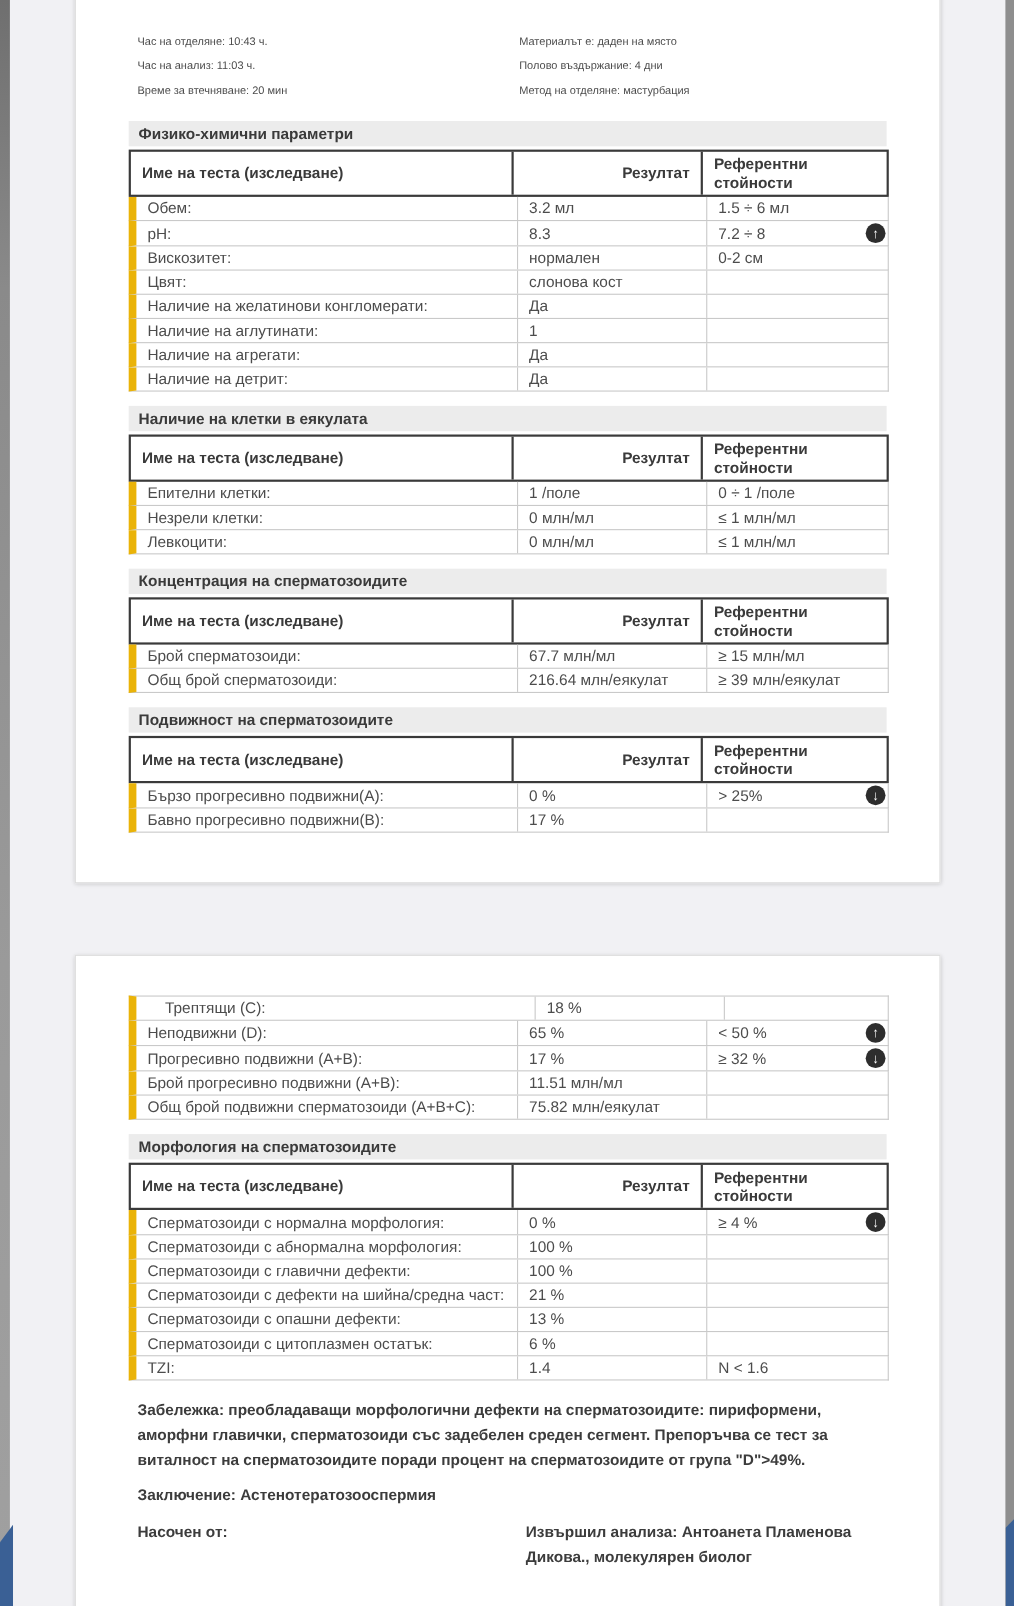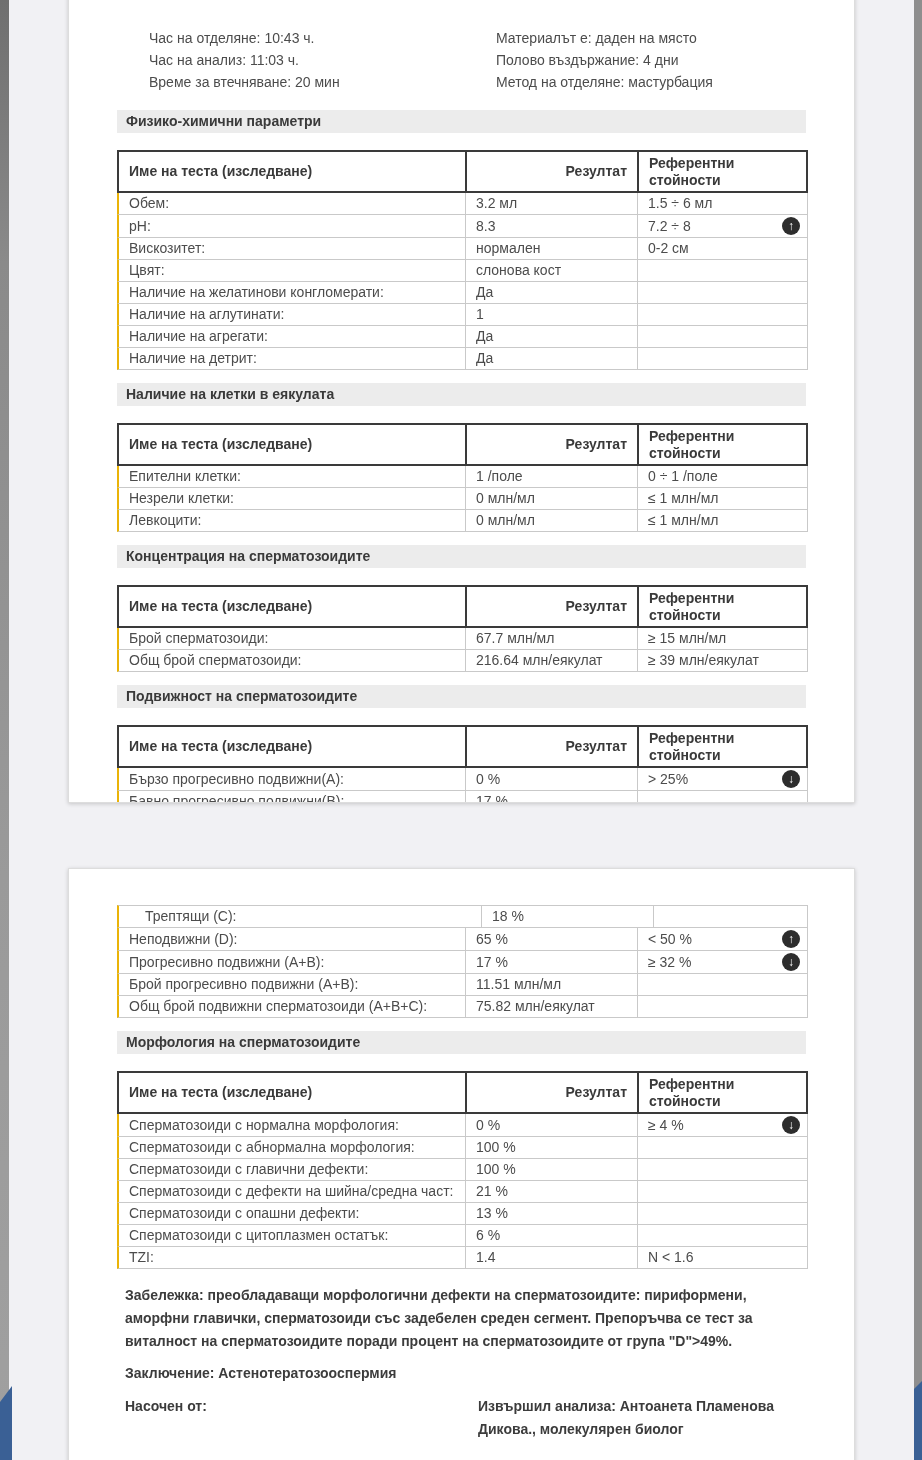--- a/index.html
+++ b/index.html
@@ -38,44 +38,44 @@
     border: 1px solid #dddddd;
     box-shadow: 0 1px 4px rgba(0,0,0,0.18);
     overflow: hidden;
   }
   #page1 { top: -20px; height: 823px; padding: 50px 48px 0; }
   #page2 { top: 868px; height: 640px; padding: 36px 48px 0; }
 
   
   .info-grid {
     display: grid; grid-template-columns: 347px 1fr;
-    padding-left: 8px; font-size: 14px; color: #4c4c4c; margin-left: 24px;
+    padding-left: 8px; font-size: 10px; color: #4c4c4c;
   }
   .info-grid div { line-height: 15px; margin-bottom: 7px; }
 
   
   .sec { margin-top: 13px; }
   .sec.first { margin-top: 0; }
   .band {
     background: #ececec; color: #3a3a3a;
     font-size: 14px; font-weight: bold;
-    padding: 3px 9px 4px; margin-bottom: 17px;
+    padding: 3px 9px 4px; margin-bottom: 3px;
   }
 
   
   .tbl { width: 691px; font-size: 14px; }
   .tr { display: grid; grid-template-columns: 346px 172px 173px; }
   .td { padding: 2px 10px; display: flex; align-items: center; min-height: 21px; line-height: 17px; }
   .th-row {
     border: 2px solid #3a3a3a; font-weight: bold; color: #3a3a3a; min-height: 43px;
   }
   .th-row .c2 { border-left: 2px solid #3a3a3a; justify-content: flex-end; text-align: right; padding-left: 11px; }
   .th-row .c3 { border-left: 2px solid #3a3a3a; padding-right: 40px; }
   .td-row {
-    border-left: 2px solid #eab308; border-right: 1px solid #c9c9c9;
+    border-left: 7px solid #eab308; border-right: 1px solid #c9c9c9;
     border-bottom: 1px solid #c9c9c9; color: #4c4c4c;
   }
   .tbl > .td-row:first-child { border-top: 1px solid #c9c9c9; padding-left: 16px; }
   .td-row .c2, .td-row .c3 { border-left: 1px solid #c9c9c9; }
 
   .arrow {
     margin-left: auto; flex: 0 0 auto;
     width: 18px; height: 18px; border-radius: 50%;
     background: #2d2d2d; color: #ffffff;
     font-size: 12px; font-weight: bold; line-height: 18px; text-align: center;

